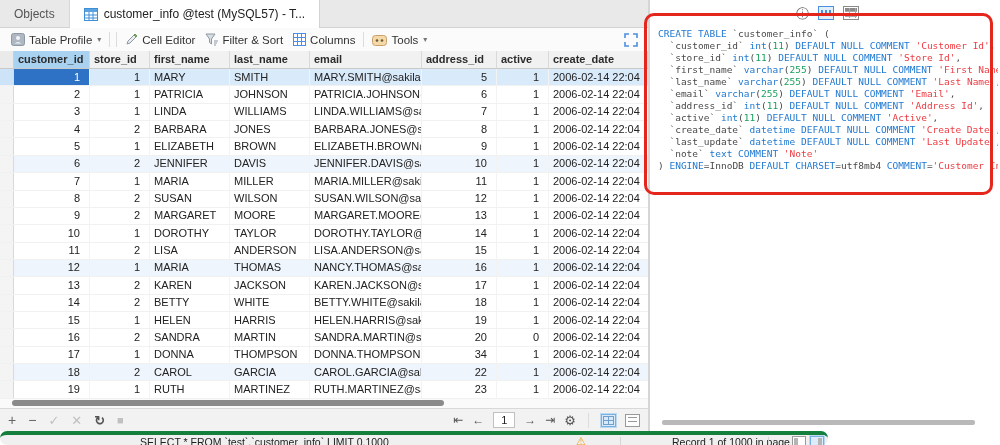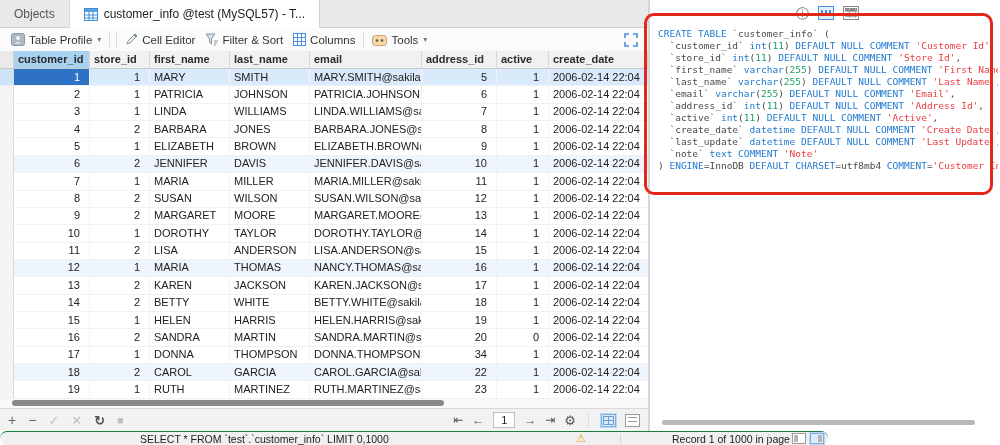--- a/index.html
+++ b/index.html
@@ -73,21 +73,21 @@
   .k { color:#1f78d1; } .i { color:#4a4a4a; } .p { color:#4a4a4a; }
   .n { color:#18a05c; } .s { color:#ee3b41; }
 
   .rpanel-hscroll { position:absolute; bottom:6px; left:12px; width:313px; height:5px; background:#b9b9b9; border-radius:2px; }
 
   
   .red-annotation { position:absolute; left:644px; top:13px; width:349px; height:182px;
       border:3px solid #e5261d; border-radius:10px; z-index:40; pointer-events:none; }
 
   
-  .statusbar { position:absolute; left:0; bottom:0; width:828px; height:14px; background:#f0f0f0; border-top:1px solid #15803d; font-size:10.5px; color:#222;border-radius:7px; }
+  .statusbar { position:absolute; left:0; bottom:0; width:828px; height:14px; background:#f0f0f0; border-top:4px solid #15803d; font-size:10.5px; color:#222;border-radius:7px; }
   .sb-sql { position:absolute; left:140px; top:1px; white-space:nowrap; }
   .sb-warn { position:absolute; left:576px; top:0px; color:#f09f1f; font-size:11px; }
   .sb-div1 { position:absolute; left:620px; top:2px; width:1px; height:10px; background:#d5d5d5; }
   .sb-record { position:absolute; left:630px; top:1px; white-space:nowrap;margin-left:42px; }
   .sb-div2 { position:absolute; left:768px; top:2px; width:1px; height:10px; background:#d5d5d5; }
   .sb-refresh { position:absolute; left:780px; top:17px; white-space:nowrap; }
   .sb-panes { position:absolute; right:4px; top:1px; display:flex; gap:4px; }
   .paneico { width:14px; height:11px; border:1px solid #9a9a9a; background:#fff; position:relative; }
   .paneico .half-l { position:absolute; left:1px; top:1px; bottom:1px; width:4px; background:#b5b5b5; }
   .paneico .half-r { position:absolute; right:1px; top:1px; bottom:1px; width:4px; background:#b5b5b5; }

